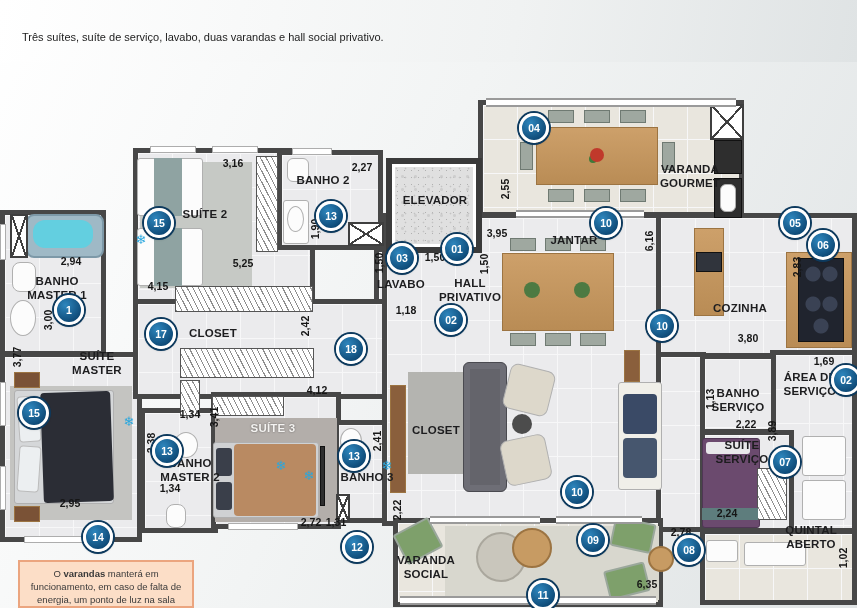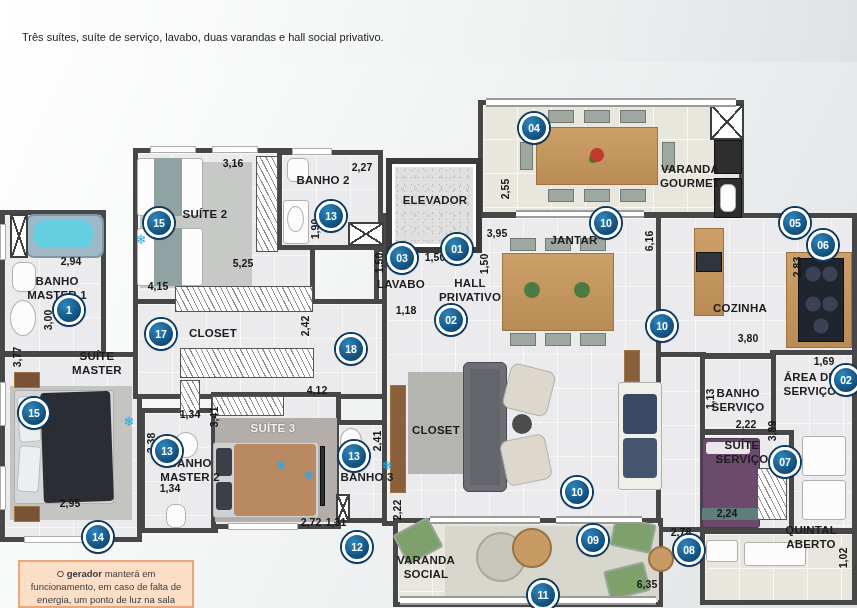--- a/index.html
+++ b/index.html
@@ -283,15 +283,15 @@
   <div class="bd" style="left:69px;top:310px">1</div>
   <div class="bd" style="left:161px;top:334px">17</div>
   <div class="bd" style="left:351px;top:349px">18</div>
 
   <div class="sn" style="left:141px;top:239px">❄</div>
   <div class="sn" style="left:129px;top:421px">❄</div>
   <div class="sn" style="left:281px;top:465px">❄</div>
   <div class="sn" style="left:309px;top:475px">❄</div>
   <div class="sn" style="left:387px;top:465px">❄</div>
 
-  <div class="note"><span>O </span><span class="b">gerador</span><span> manterá em funcionamento, em caso de falta de energia, um ponto de luz na sala</span></div>
+  <div class="note"><span>O </span><span class="b">varandas</span><span> manterá em funcionamento, em caso de falta de energia, um ponto de luz na sala</span></div>
 
 </div>
 
 </body></html>

